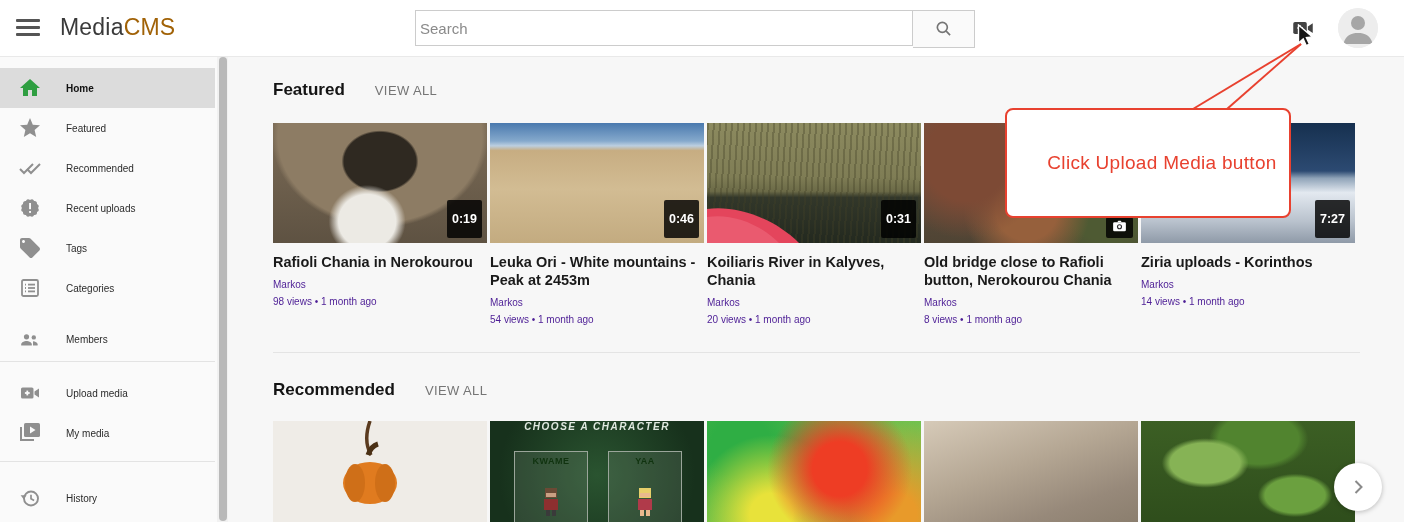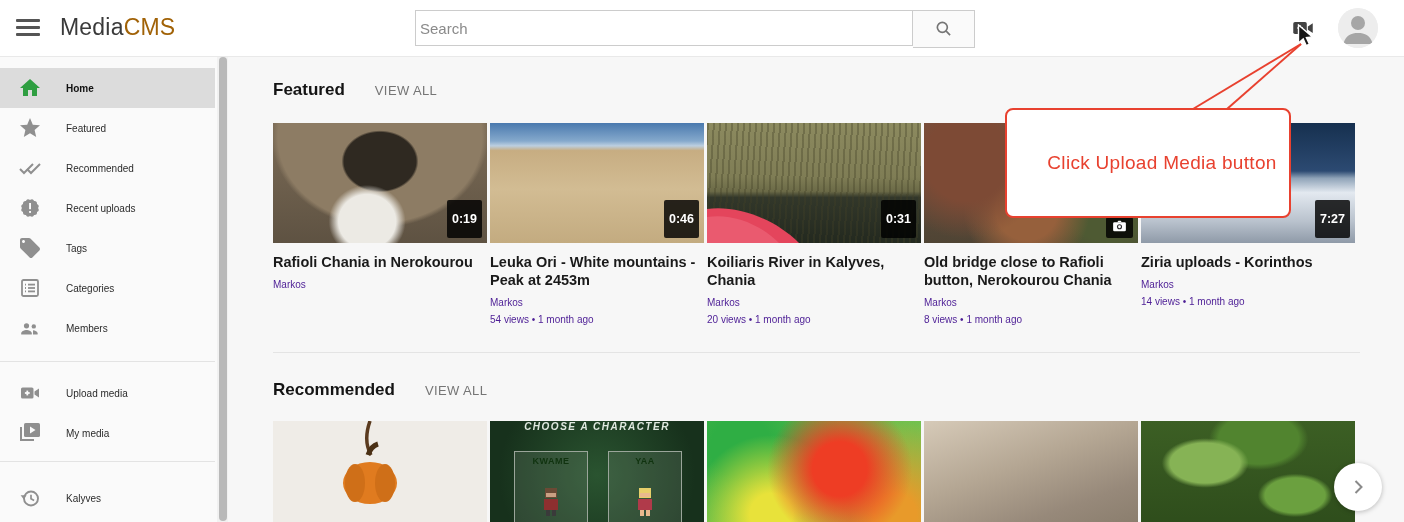--- a/index.html
+++ b/index.html
@@ -182,21 +182,21 @@
       <span class="lbl">Categories</span>
     </div>
 
     <div class="side-item" style="top:172px;">
       <svg class="ic" viewBox="0 0 24 24">
           <path d="M21.4 11.6l-9-9C12 2.2 11.5 2 11 2H4c-1.1 0-2 .9-2 2v7c0 .5.2 1 .6 1.4l9 9c.8.8 2 .8 2.8 0l7-7c.8-.8.8-2 0-2.8zM5.5 7C4.7 7 4 6.3 4 5.5S4.7 4 5.5 4 7 4.7 7 5.5 6.3 7 5.5 7z" fill="#8f8f8f"></path>
         </svg>
       <span class="lbl">Tags</span>
     </div>
 
-    <div class="side-item" style="top:252px;align-items:center;">
+    <div class="side-item" style="top:263px;align-items:center;">
       <svg class="ic" viewBox="0 0 24 24">
         <g fill="#8f8f8f">
             <circle cx="8.5" cy="9.8" r="2.6"></circle>
             <circle cx="15.8" cy="10.4" r="2.2"></circle>
             <path d="M3.2 17.5c0-2.2 3.2-3.4 5.3-3.4s5.3 1.2 5.3 3.4v.9H3.2z"></path>
             <path d="M15 14.2c2 .2 4.6 1.2 4.6 3.1v1.1H15z"></path>
           </g>
       </svg>
       <span class="lbl">Members</span>
     </div>
@@ -223,41 +223,42 @@
     </div>
 
     <div class="side-divider" style="top:405px;"></div>
 
     <div class="side-item" style="top:422px;">
       <svg class="ic" viewBox="0 0 24 24">
         <circle cx="13" cy="12.5" r="7" fill="none" stroke="#8f8f8f" stroke-width="1.9"></circle>
         <path d="M13 8.7 v4 l3.1 1.8" fill="none" stroke="#8f8f8f" stroke-width="1.7"></path>
         <path d="M2.6 9.2 h6 l-3 4z" fill="#8f8f8f"></path>
       </svg>
-      <span class="lbl">Kalyves</span>
+      <span class="lbl">History</span>
     </div>
   </div>
 
   <div class="side-scroll-track">
     <div class="side-scroll-thumb"></div>
   </div>
 
   <div class="section-head" style="left:273px;top:80px;">
     <span class="section-title">Featured</span>
     <span class="view-all">VIEW ALL</span>
   </div>
 
   <div class="row" style="top:123px;">
 
     <div class="card">
       <div class="thumb t1">
         <span class="dur">0:19</span>
       </div>
       <div class="title">Rafioli Chania in Nerokourou</div>
       <div class="byline">Markos</div>
+      <div class="meta">98 views • 1 month ago</div>
     </div>
 
     <div class="card">
       <div class="thumb t2">
         <span class="dur">0:46</span>
       </div>
       <div class="title">Leuka Ori - White mountains - Peak at 2453m</div>
       <div class="byline">Markos</div>
       <div class="meta">54 views • 1 month ago</div>
     </div>

